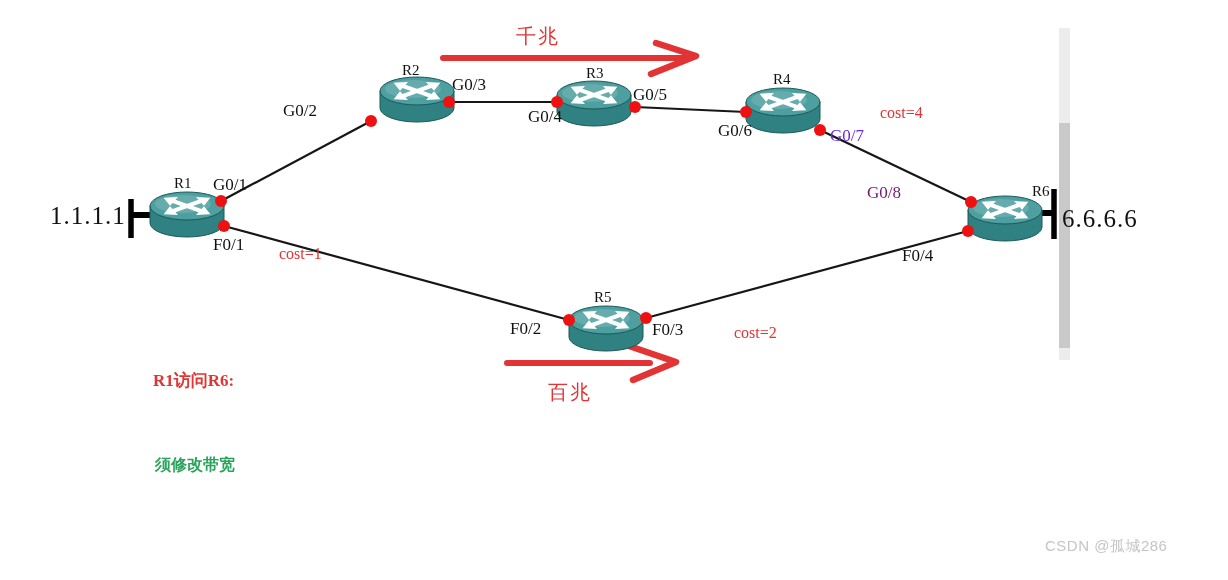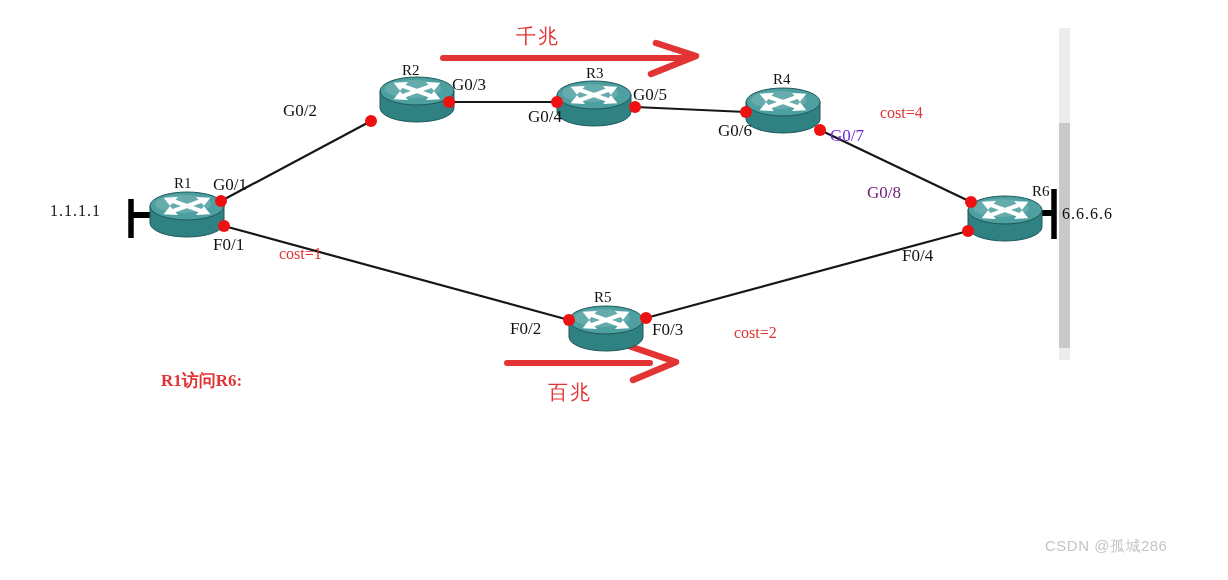--- a/index.html
+++ b/index.html
@@ -3,21 +3,21 @@
 <meta charset="utf-8">
 <style>
   html,body{margin:0;padding:0;background:#ffffff;}
   #stage{position:relative;width:1228px;height:580px;background:#ffffff;overflow:hidden;
          font-family:"Liberation Serif","DejaVu Serif",serif;}
   #diagram{position:absolute;left:0;top:0;z-index:1;}
   #labels{position:absolute;left:0;top:0;width:100%;height:100%;z-index:2;pointer-events:none;}
   .lbl{position:absolute;font-weight:normal;white-space:pre;line-height:1.05;}
   .lbl-if{font-size:17px;color:#111111;}
   .lbl-node{font-size:15px;color:#111111;}
-  .lbl-ip{font-size:16px;color:#111111;letter-spacing:1px;}
+  .lbl-ip{font-size:25px;color:#111111;letter-spacing:1px;}
   .lbl-cost{font-size:16px;padding-left:31px;}
   .lbl-speed{font-size:20px;letter-spacing:2px;}
   .note{position:absolute;font-weight:bold;white-space:pre;z-index:2;}
   #note-formula{left:153px;top:308px;font-size:19px;}
   #note-heading{left:153px;top:369px;font-size:17px;}
   #green-block{position:absolute;left:155px;top:404px;font-size:16px;font-weight:bold;
                line-height:24.5px;white-space:pre;z-index:2;}
   #watermark{position:absolute;left:1045px;top:537px;font-size:15px;font-weight:normal;
              font-family:"Liberation Sans","DejaVu Sans",sans-serif;letter-spacing:0.5px;z-index:3;}
 </style>
@@ -130,21 +130,22 @@
       <div class="lbl lbl-if" style="left: 902px; top: 247px; color: rgb(17, 17, 17);">F0/4</div>
       <div class="lbl lbl-cost" style="left: 248px; top: 246px; color: rgb(225, 52, 52);">cost=1</div>
       <div class="lbl lbl-cost" style="left: 703px; top: 325px; color: rgb(225, 52, 52);">cost=2</div>
       <div class="lbl lbl-cost" style="left: 849px; top: 105px; color: rgb(225, 52, 52);">cost=4</div>
       <div class="lbl lbl-speed" style="left: 516px; top: 26px; color: rgb(226, 52, 52);">千兆</div>
       <div class="lbl lbl-speed" style="left: 548px; top: 382px; color: rgb(226, 52, 52);">百兆</div>
       <div class="lbl lbl-ip" style="left: 50px; top: 203px; color: rgb(17, 17, 17);">1.1.1.1</div>
       <div class="lbl lbl-ip" style="left: 1062px; top: 206px; color: rgb(17, 17, 17);">6.6.6.6</div>
     </div>
 
-  <div class="note" id="note-heading" style="color: rgb(225, 52, 52); margin-left: 8px;">R1访问R6:</div>
+  <div class="note" id="note-heading" style="color: rgb(225, 52, 52);">R1访问R6:</div>
   <div id="green-block" style="color: rgb(42, 164, 92);">
+    <div>须修改带宽</div>
     
     
     
     
   </div>
   <div id="watermark" style="color: rgb(197, 197, 197);">CSDN @孤城286</div>
 </div>
 
 </body></html>

